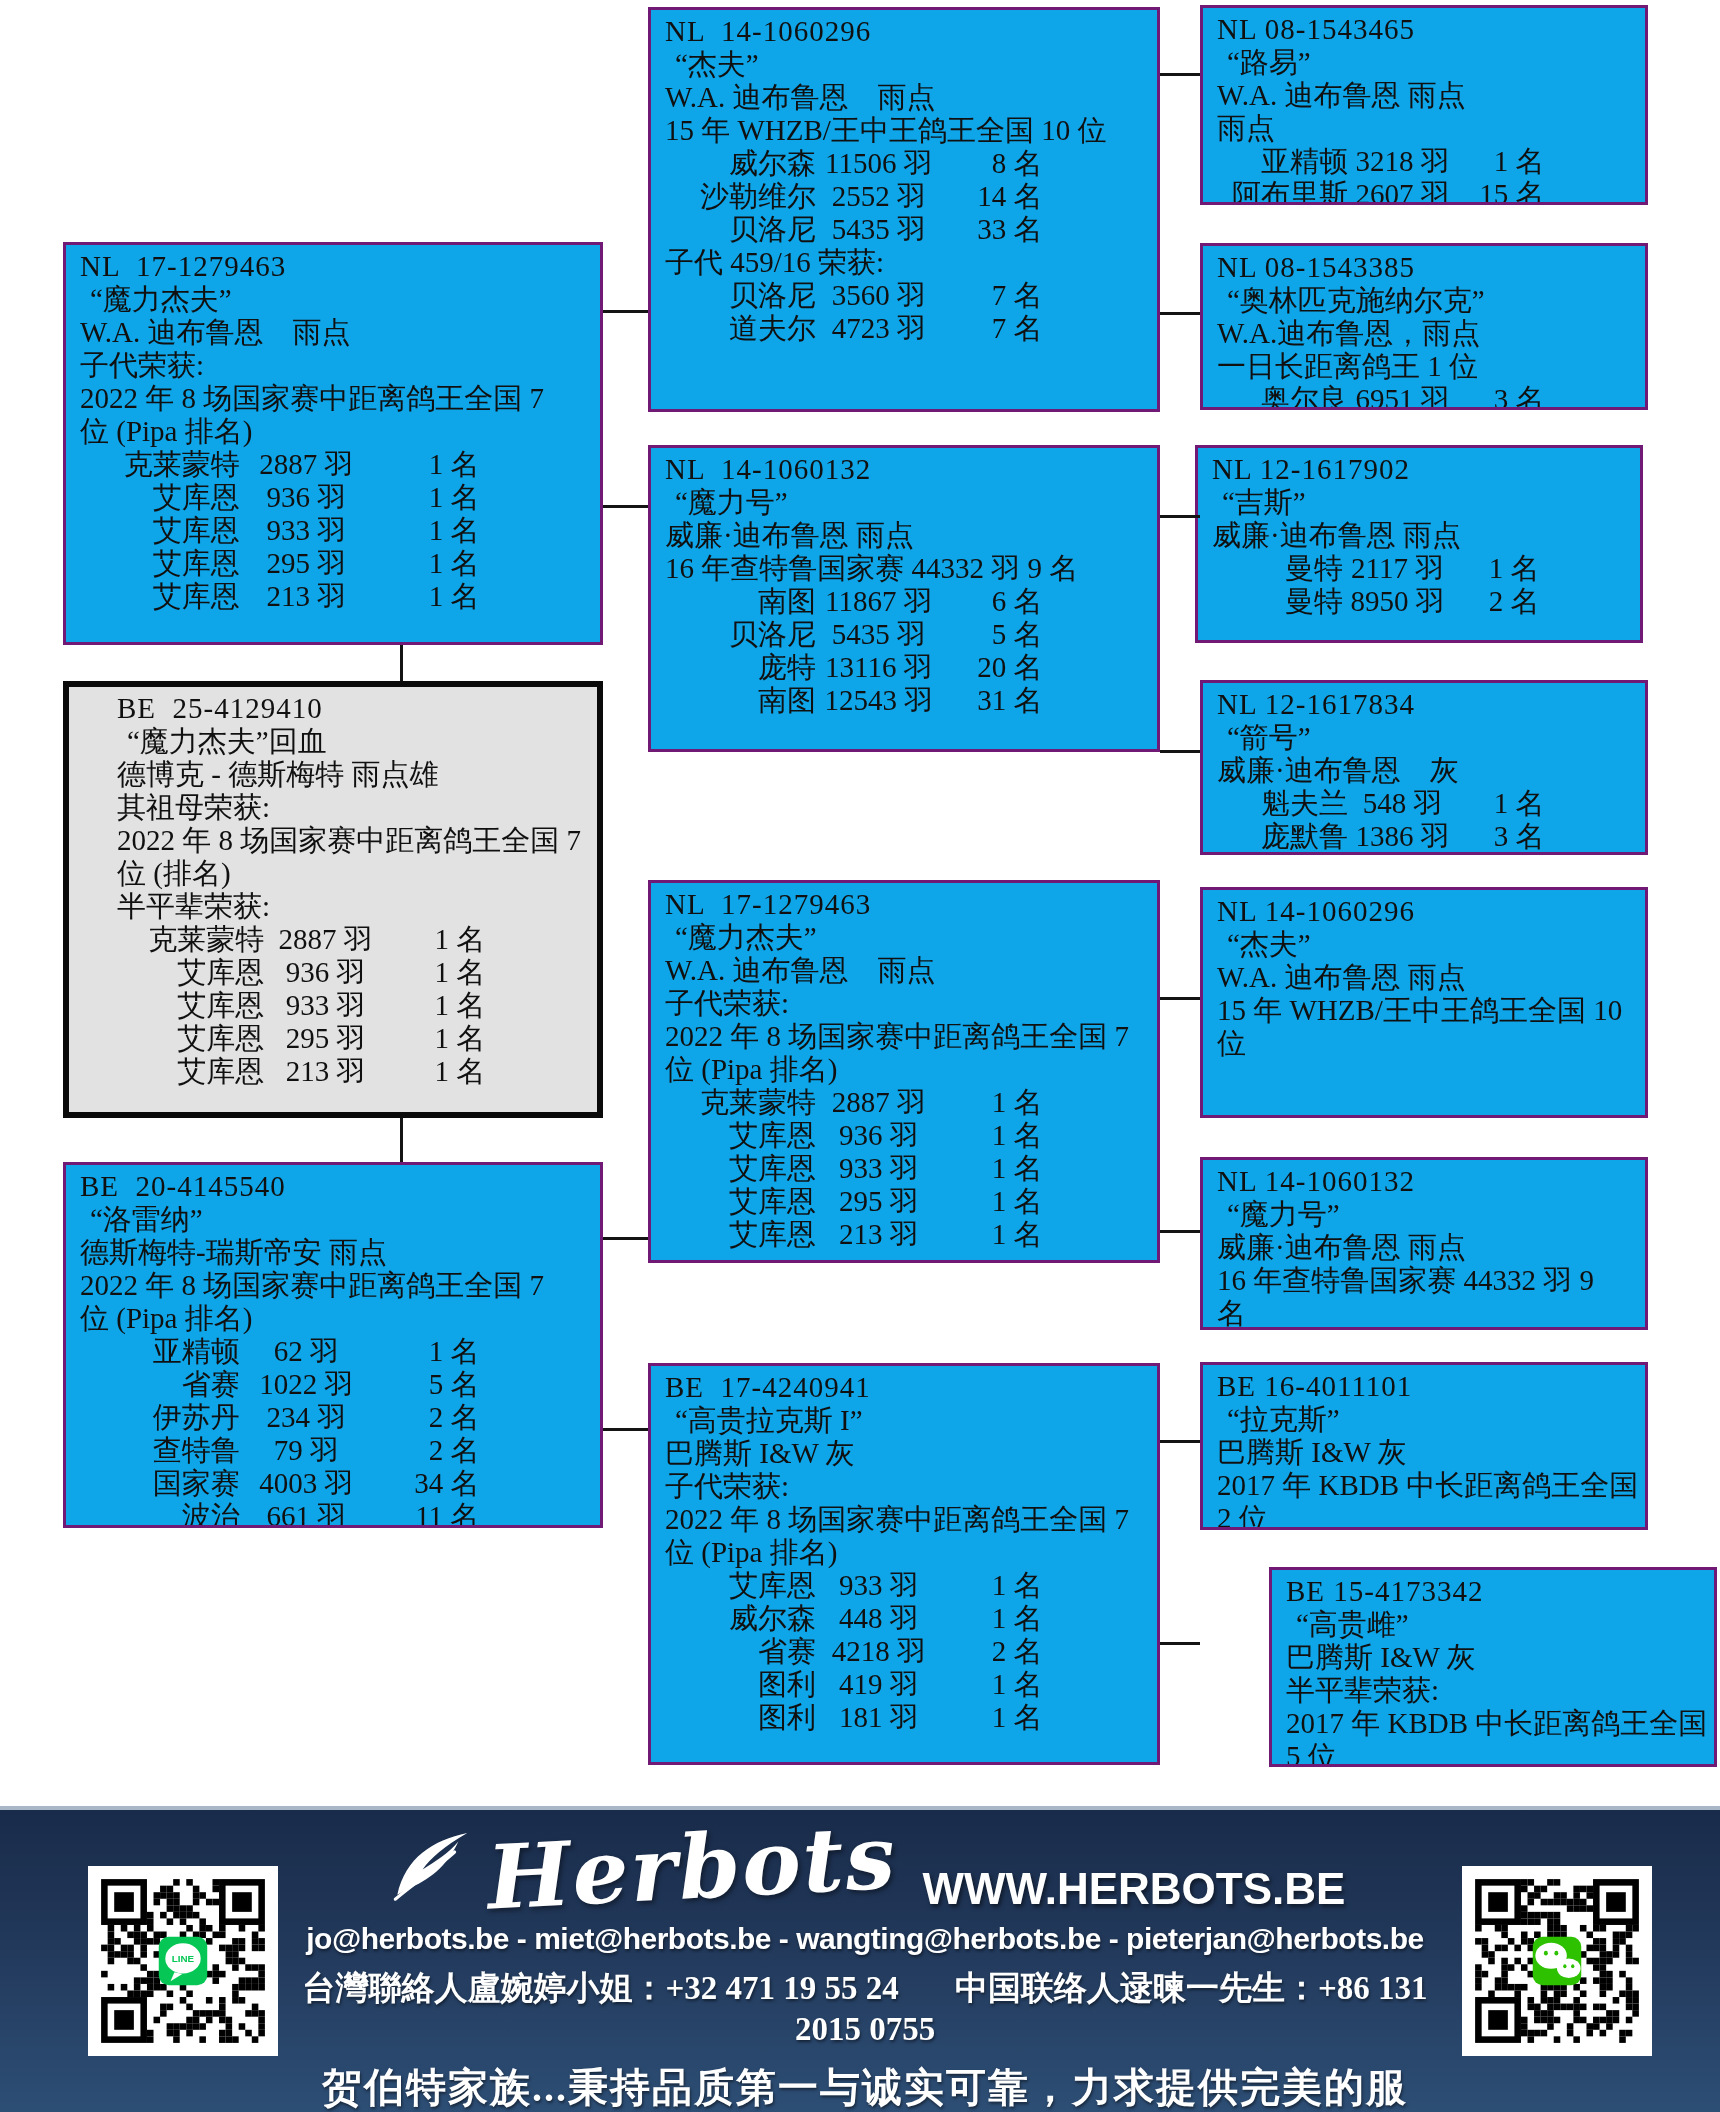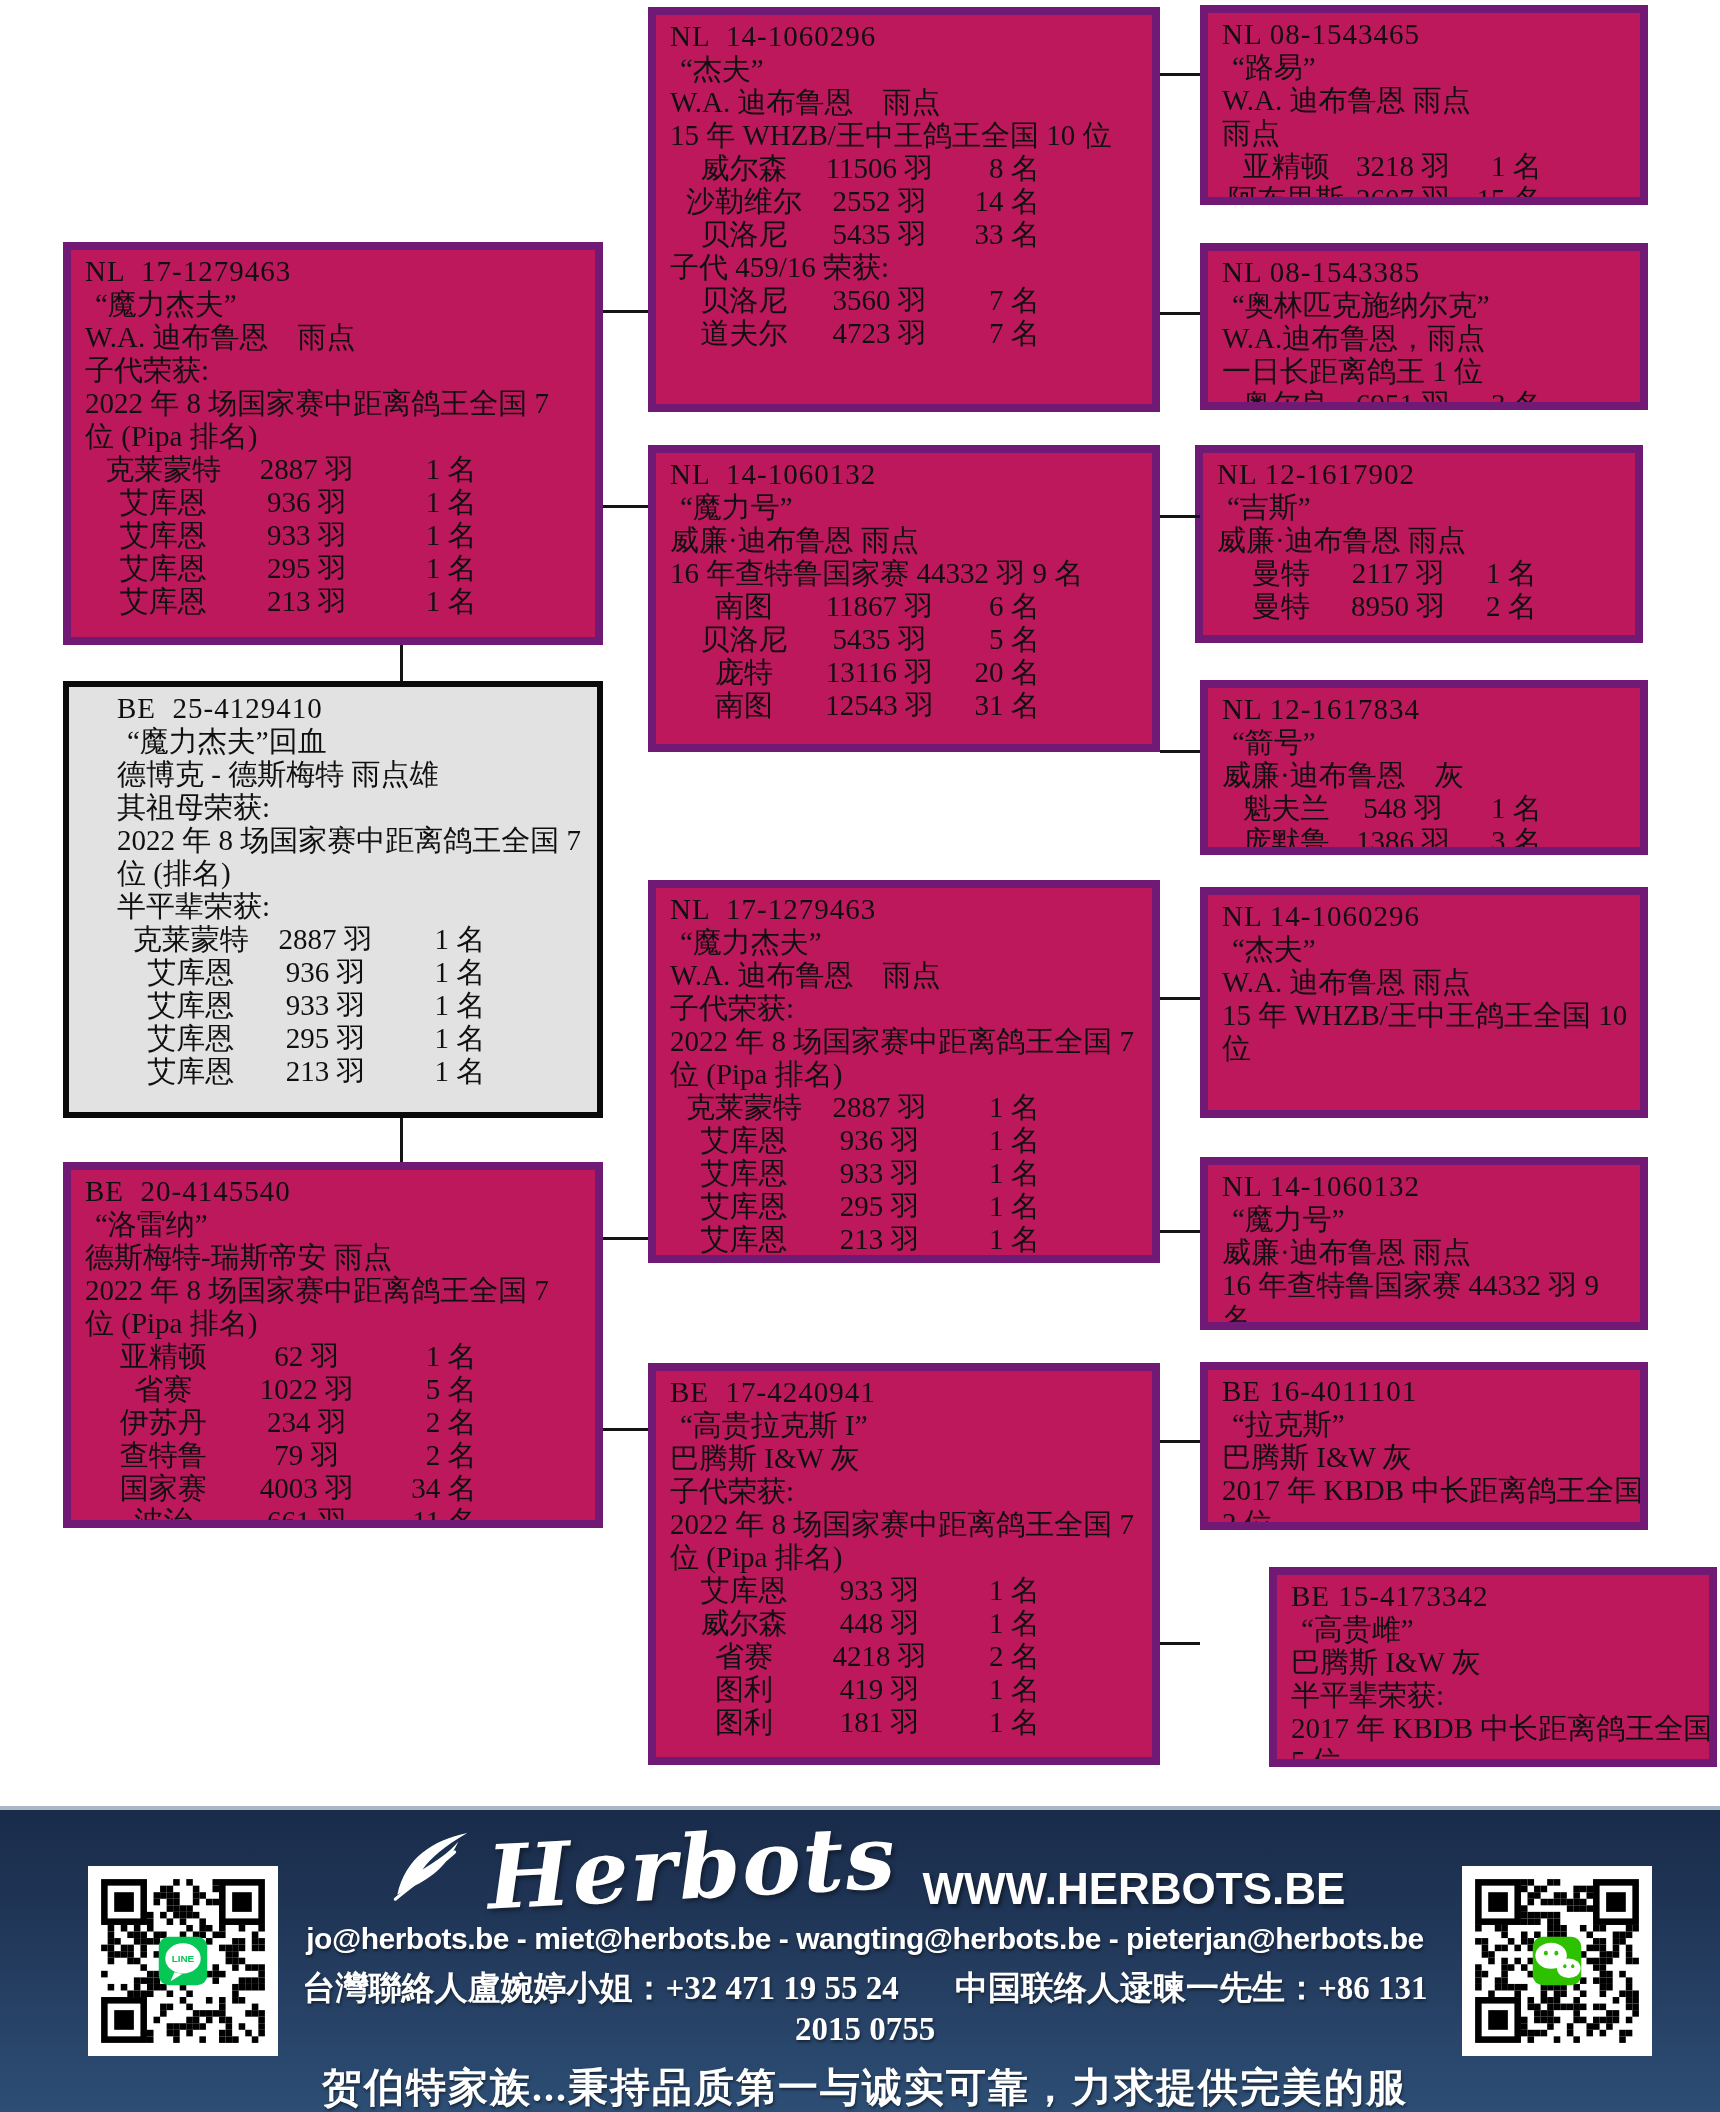--- a/index.html
+++ b/index.html
@@ -1,26 +1,26 @@
 <!DOCTYPE html>
 <html><head>
 <meta charset="utf-8">
 <style>
   html,body{margin:0;padding:0;background:#ffffff;}
   #canvas{position:relative;width:1720px;height:2112px;background:#ffffff;overflow:hidden;
           font-family:"Liberation Serif","DejaVu Serif",serif;color:#101010;}
 
   
-  .box{position:absolute;box-sizing:border-box;border:8px solid #701a75;background:#be185d;
+  .box{position:absolute;box-sizing:border-box;border:3px solid #701a75;background:#0ea5e9;
        padding:5px 8px 0 14px;font-size:29px;line-height:33px;overflow:hidden;}
   .box div{white-space:pre;}
   .box .ring{letter-spacing:1px;}
   .box .bname{padding-left:10px;}
   .res{display:flex;width:78%;}
-  .res .rn{flex:1.2;text-align:center;font-family:Liberation Serif, serif;}
+  .res .rn{flex:1.2;text-align:right;font-family:Liberation Serif, serif;}
   .res .rb{flex:1.0;text-align:center;}
   .res .rk{flex:0.8;text-align:right;}
   .subject{background:#e2e2e2;border-width:6px;border-color:#0a0a0a;padding-left:48px;}
 
   
   .hline,.vline{position:absolute;background:#141414;}
   .hline{height:3px;}
   .vline{width:3px;}
 
   

